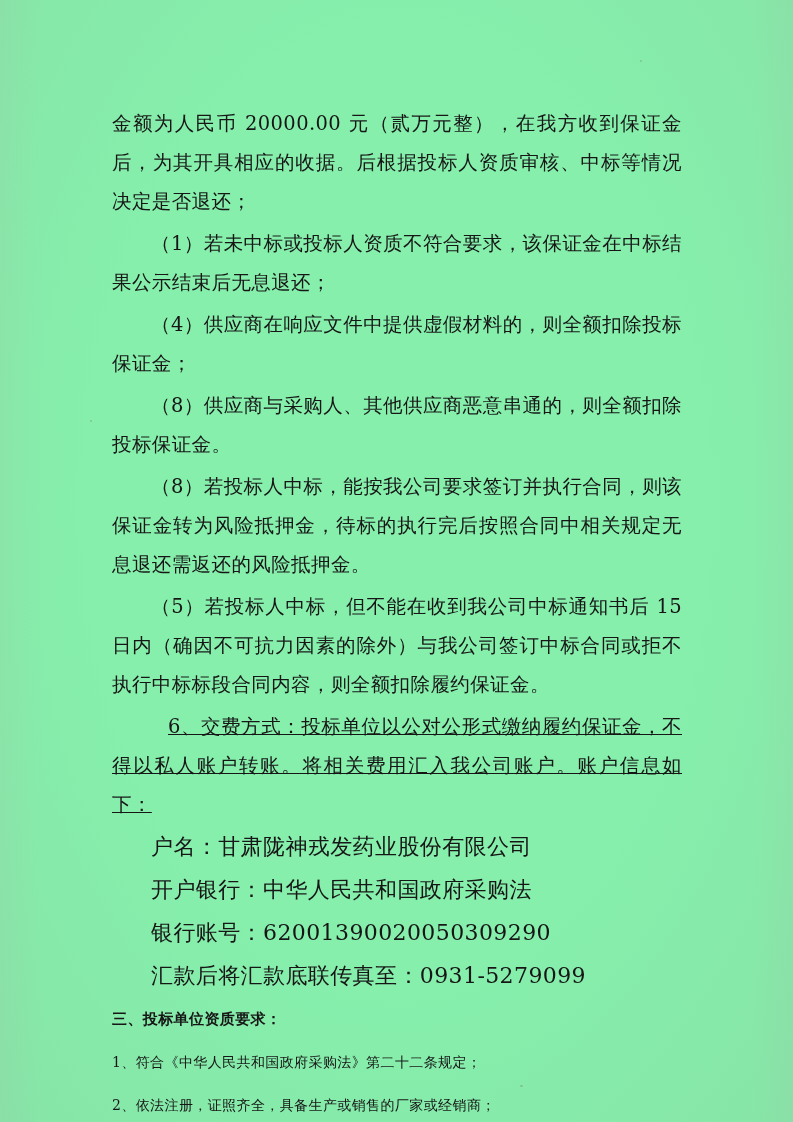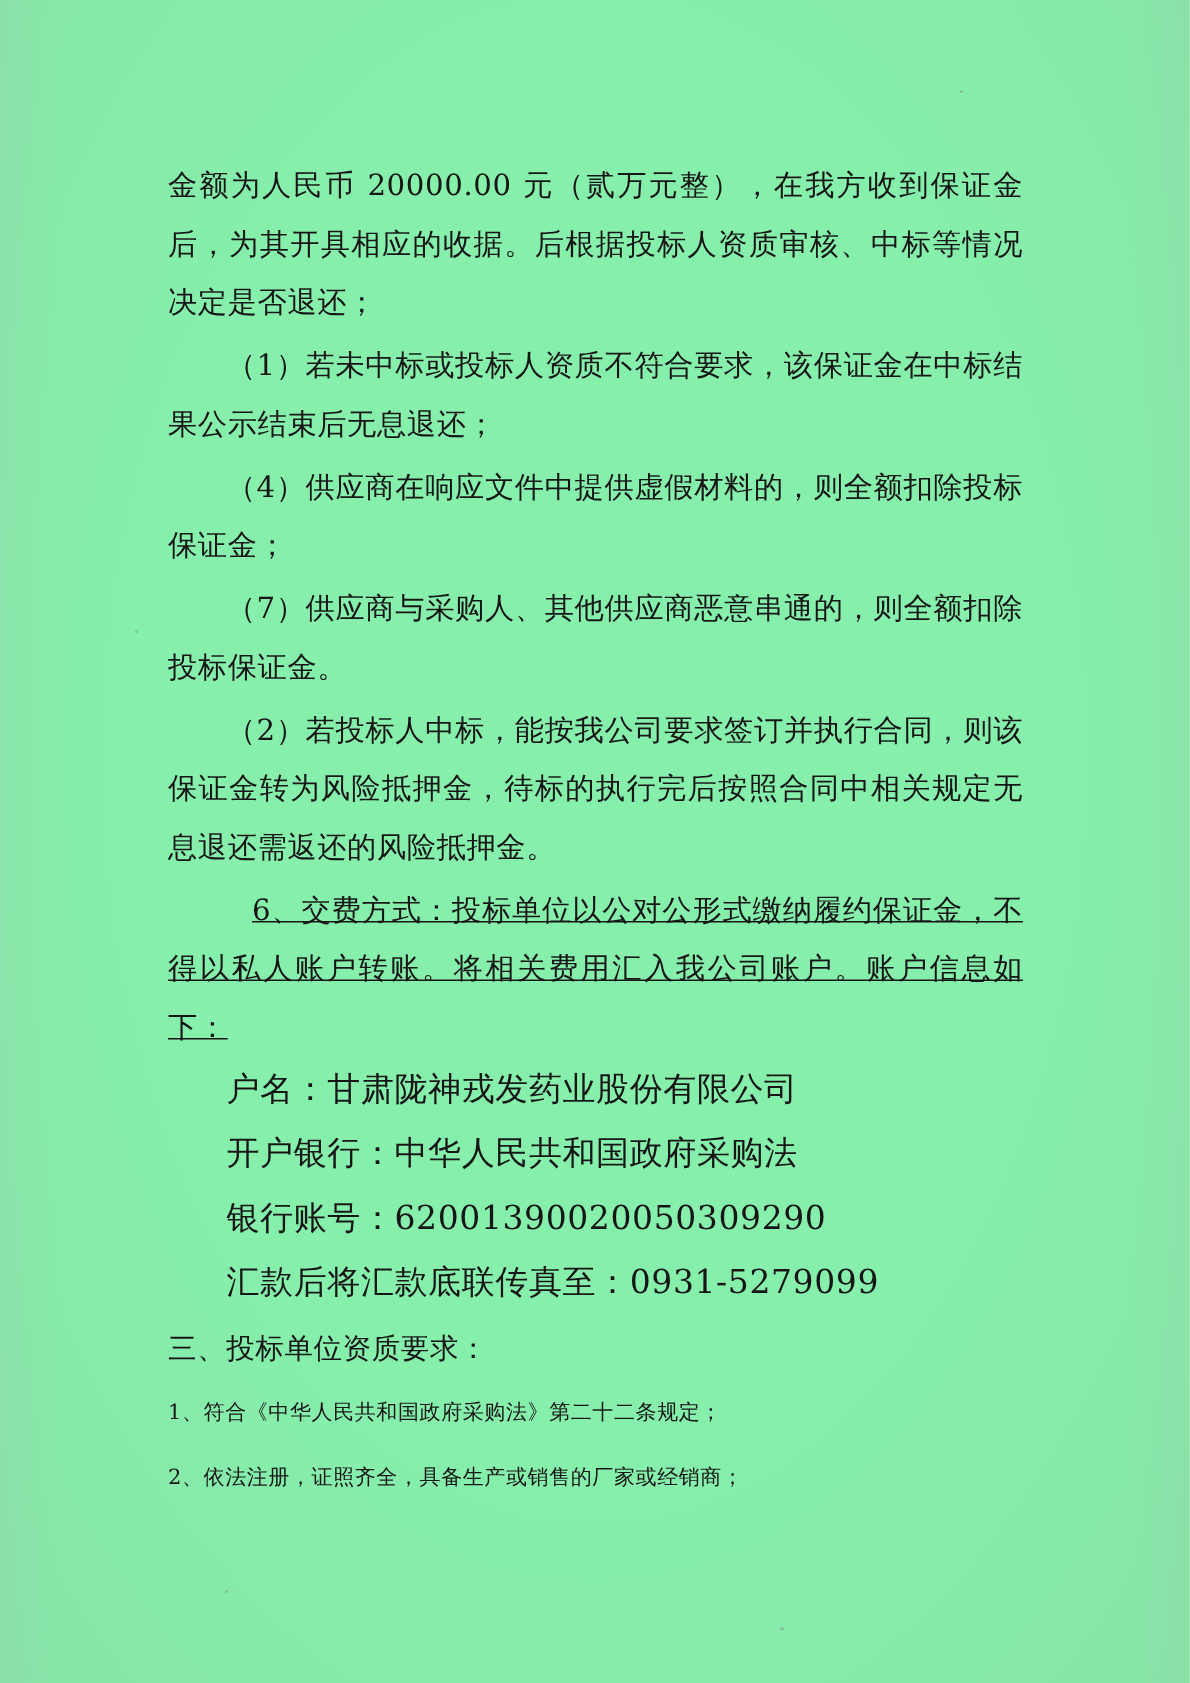--- a/index.html
+++ b/index.html
@@ -52,22 +52,23 @@
     text-indent: 56px;
     text-decoration: underline;
   }
   p.bank-line {
     text-indent: 39px;
     font-size: 22px;
     line-height: 40px;
   }
   p.section-head {
     text-indent: 0px;
-    font-size: 19px;
+    font-size: 15px;
     line-height: 40px;
+    font-weight: bold;
   }
   p.req-line {
     text-indent: 0px;
     font-size: 14px;
     line-height: 40px;
   }
   
   .speck {
     position: absolute;
     background: rgba(120,115,108,0.35);
@@ -87,24 +88,25 @@
   <div class="speck" style="left:90px; top:420px; width:2px; height:2px;"></div>
 
   <div class="content">
 
     <p class="body">金额为人民币 20000.00 元（贰万元整），在我方收到保证金后，为其开具相应的收据。后根据投标人资质审核、中标等情况决定是否退还；</p>
 
     <p class="indent">（1）若未中标或投标人资质不符合要求，该保证金在中标结果公示结束后无息退还；</p>
 
     <p class="indent">（4）供应商在响应文件中提供虚假材料的，则全额扣除投标保证金；</p>
 
-    <p class="indent">（7）供应商与采购人、其他供应商恶意串通的，则全额扣除投标保证金。</p>
+    <p class="indent">（8）供应商与采购人、其他供应商恶意串通的，则全额扣除投标保证金。</p>
 
-    <p class="indent">（2）若投标人中标，能按我公司要求签订并执行合同，则该保证金转为风险抵押金，待标的执行完后按照合同中相关规定无息退还需返还的风险抵押金。</p>
+    <p class="indent">（8）若投标人中标，能按我公司要求签订并执行合同，则该保证金转为风险抵押金，待标的执行完后按照合同中相关规定无息退还需返还的风险抵押金。</p>
 
+    <p class="indent">（5）若投标人中标，但不能在收到我公司中标通知书后 15 日内（确因不可抗力因素的除外）与我公司签订中标合同或拒不执行中标标段合同内容，则全额扣除履约保证金。</p>
 
     <p class="indent-wide">6、交费方式：投标单位以公对公形式缴纳履约保证金，不得以私人账户转账。将相关费用汇入我公司账户。账户信息如下：</p>
 
     <p class="bank-line">户名：甘肃陇神戎发药业股份有限公司</p>
     <p class="bank-line">开户银行：中华人民共和国政府采购法</p>
     <p class="bank-line">银行账号：62001390020050309290</p>
     <p class="bank-line">汇款后将汇款底联传真至：0931-5279099</p>
 
     <p class="section-head">三、投标单位资质要求：</p>
 

